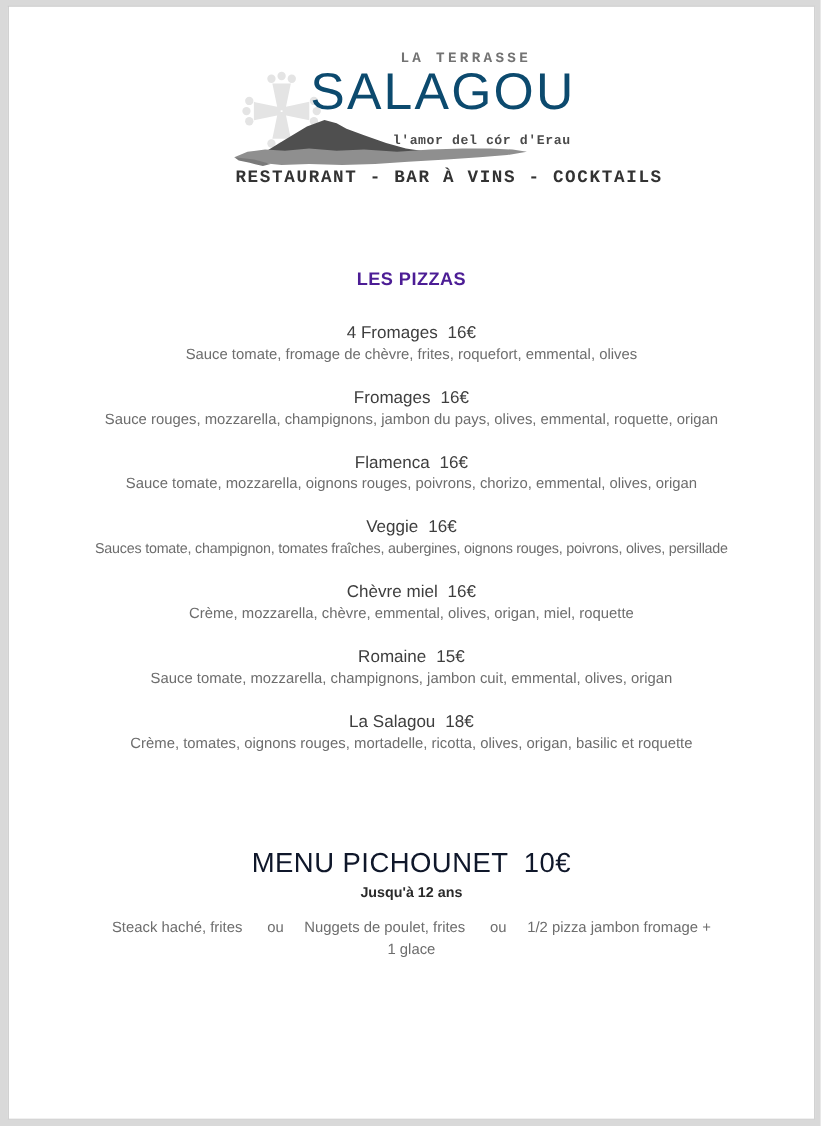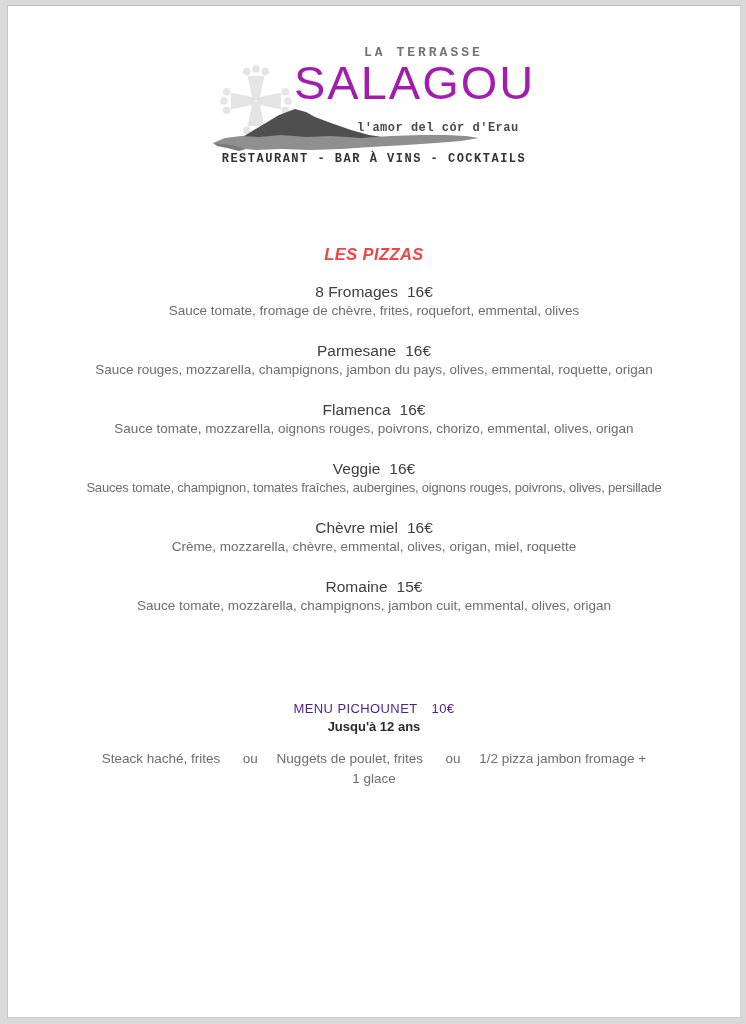--- a/index.html
+++ b/index.html
@@ -32,78 +32,77 @@
   }
   .logo-topline {
     position: absolute; left: 150px; top: 6px;
     font-family: "Liberation Mono", monospace;
     font-size: 13px; font-weight: 700;
     letter-spacing: 3px;
     color: #737373;
     white-space: nowrap;
   }
   .logo-title {
-    position: absolute; left: 80px; top: 16px;
+    position: absolute; left: 68px; top: 16px;
     font-size: 47px; font-weight: 400;
     letter-spacing: 2px;
-    color: #a21caf;
+    color: #0c4a6e;
     white-space: nowrap;
   }
   .logo-tagline {
     position: absolute; left: 143px; top: 82px;
     font-family: "Liberation Mono", monospace;
     font-size: 12px; font-weight: 700;
     letter-spacing: 0.5px;
     color: #4a4a4a;
     white-space: nowrap;
   }
   .logo-mountain {
     position: absolute; left: -3px; top: 66px;
     width: 272px; height: 48px;
   }
   .logo-subtitle {
     position: absolute; left: 0; top: 113px;
     width: 100%;
     text-align: center;
     font-family: "Liberation Mono", monospace;
-    font-size: 12px; font-weight: 700;
+    font-size: 16px; font-weight: 700;
     letter-spacing: 1.5px;
     color: #333333;
     white-space: nowrap;
   }
 
   
   .menu { margin-top: 76px; text-align: center; }
   .menu-heading {
     font-size: 16.5px; font-weight: 700;
     letter-spacing: 0.4px;
-    color: #ef4444;
-    margin-bottom: 18px;
-    font-style: italic;
+    color: #4c1d95;
+    margin-bottom: 29px;
   }
   .item { margin-bottom: 21px; }
   .item-title {
     font-size: 15.5px; line-height: 19px;
     color: #3e3e3e;
     white-space: nowrap;
   }
   .item-title .price { margin-left: 9px; }
   .item-desc {
     font-size: 13.5px; line-height: 19px;
     color: #6d6d6d;
     max-width: 640px;
     margin: 0 auto;
   }
 
   
   .kids { margin-top: 86px; text-align: center; }
   .kids-heading {
-    font-size: 13px; font-weight: 500;
+    font-size: 25px; font-weight: 500;
     letter-spacing: 0.4px;
-    color: #4c1d95;
+    color: #0f172a;
   }
   .kids-heading .price { margin-left: 14px; }
   .kids-sub {
     font-size: 13px; font-weight: 700;
     color: #2a2a2a;
     margin-top: 3px;
   }
   .kids-lines { margin-top: 15px; text-align: center; }
   .kids-line {
     font-size: 13.5px; line-height: 20px;
@@ -159,26 +158,26 @@
       <polygon fill="#7a7a7a" points="2,38 20,40 35,44 28,46 16,43 6,41"></polygon>
     </svg>
 
     <div class="logo-subtitle">RESTAURANT - BAR À VINS - COCKTAILS</div>
   </div>
 
   <div class="menu">
     <div class="menu-heading">LES PIZZAS</div>
 
     <div class="item">
-      <div class="item-title"><span>8 Fromages</span><span class="price">16€</span></div>
+      <div class="item-title"><span>4 Fromages</span><span class="price">16€</span></div>
       <div class="item-desc">Sauce tomate, fromage de chèvre, frites, roquefort, emmental, olives</div>
     </div>
 
     <div class="item">
-      <div class="item-title"><span>Parmesane</span><span class="price">16€</span></div>
+      <div class="item-title"><span>Fromages</span><span class="price">16€</span></div>
       <div class="item-desc">Sauce rouges, mozzarella, champignons, jambon du pays, olives, emmental, roquette, origan</div>
     </div>
 
     <div class="item">
       <div class="item-title"><span>Flamenca</span><span class="price">16€</span></div>
       <div class="item-desc">Sauce tomate, mozzarella,  oignons rouges, poivrons, chorizo, emmental, olives, origan</div>
     </div>
 
     <div class="item">
       <div class="item-title"><span>Veggie</span><span class="price">16€</span></div>
@@ -188,20 +187,24 @@
     <div class="item">
       <div class="item-title"><span>Chèvre miel</span><span class="price">16€</span></div>
       <div class="item-desc">Crème,  mozzarella,  chèvre,  emmental,  olives, origan, miel, roquette</div>
     </div>
 
     <div class="item">
       <div class="item-title"><span>Romaine</span><span class="price">15€</span></div>
       <div class="item-desc">Sauce tomate, mozzarella,  champignons, jambon cuit, emmental, olives, origan</div>
     </div>
 
+    <div class="item">
+      <div class="item-title"><span>La Salagou</span><span class="price">18€</span></div>
+      <div class="item-desc">Crème, tomates, oignons rouges, mortadelle, ricotta, olives, origan, basilic et roquette</div>
+    </div>
   </div>
 
   <div class="kids">
     <div class="kids-heading"><span>MENU PICHOUNET</span><span class="price">10€</span></div>
     <div class="kids-sub">Jusqu'à 12 ans</div>
     <div class="kids-lines">
       <div class="kids-line">Steack haché, frites      ou     Nuggets de poulet, frites      ou     1/2 pizza jambon fromage +</div>
       <div class="kids-line">1 glace</div>
     </div>
   </div>

